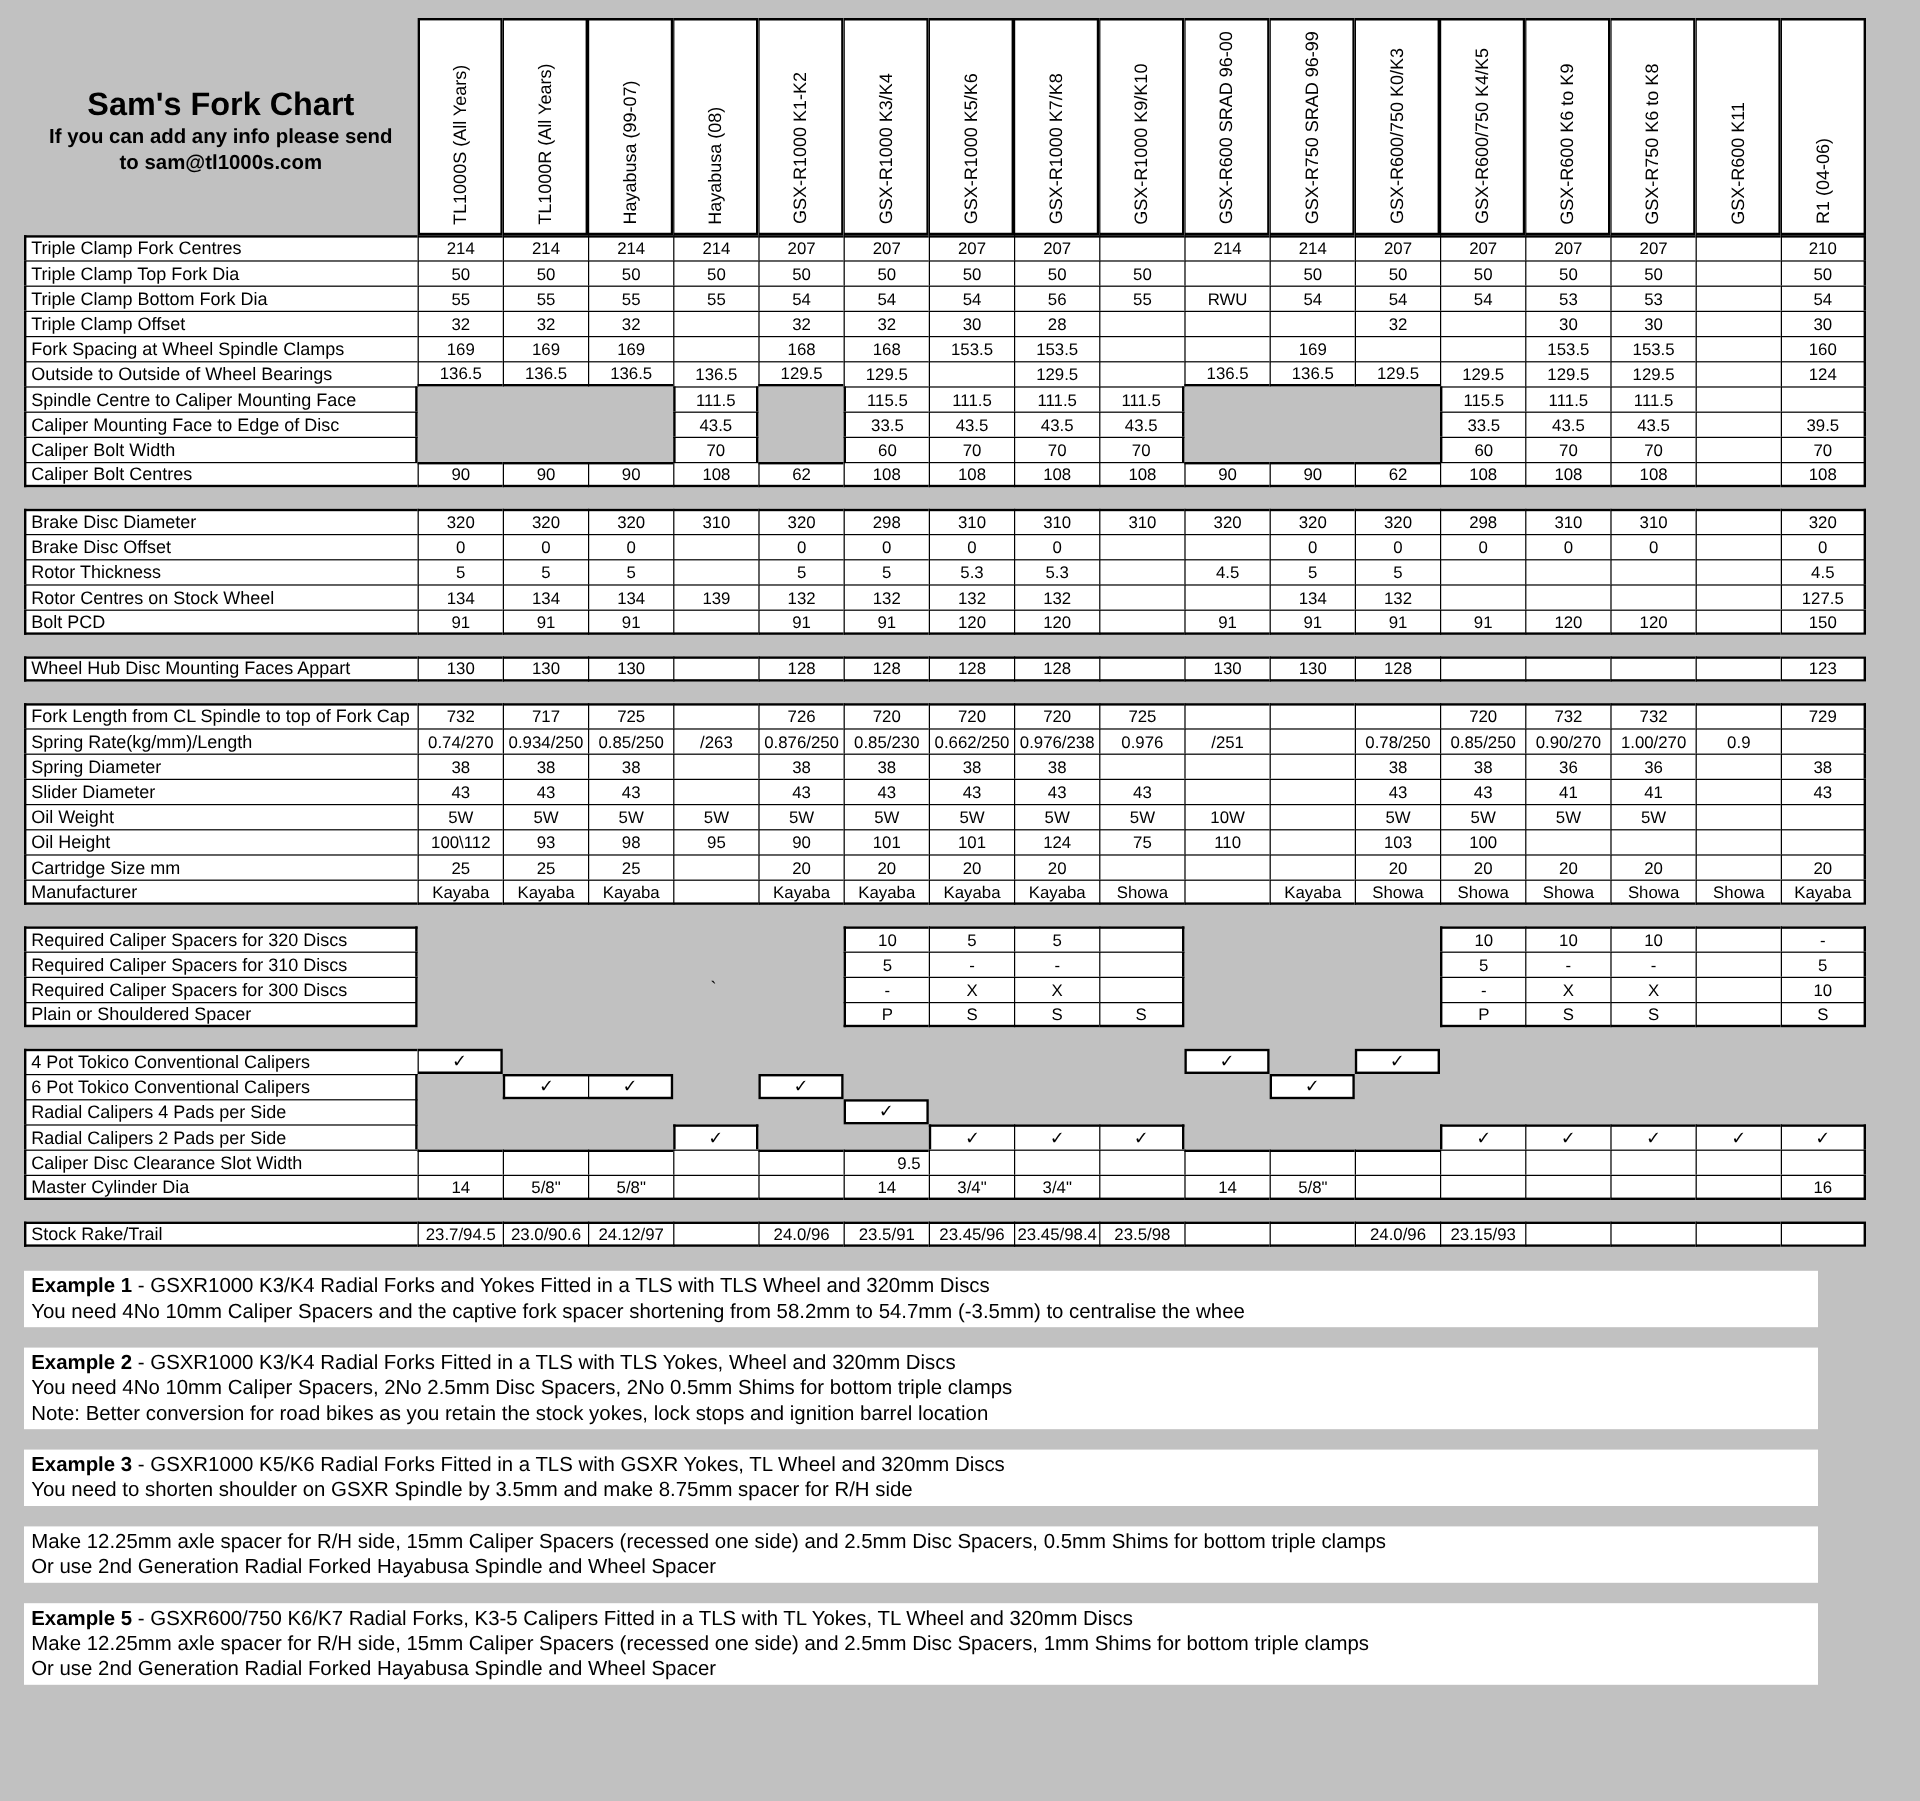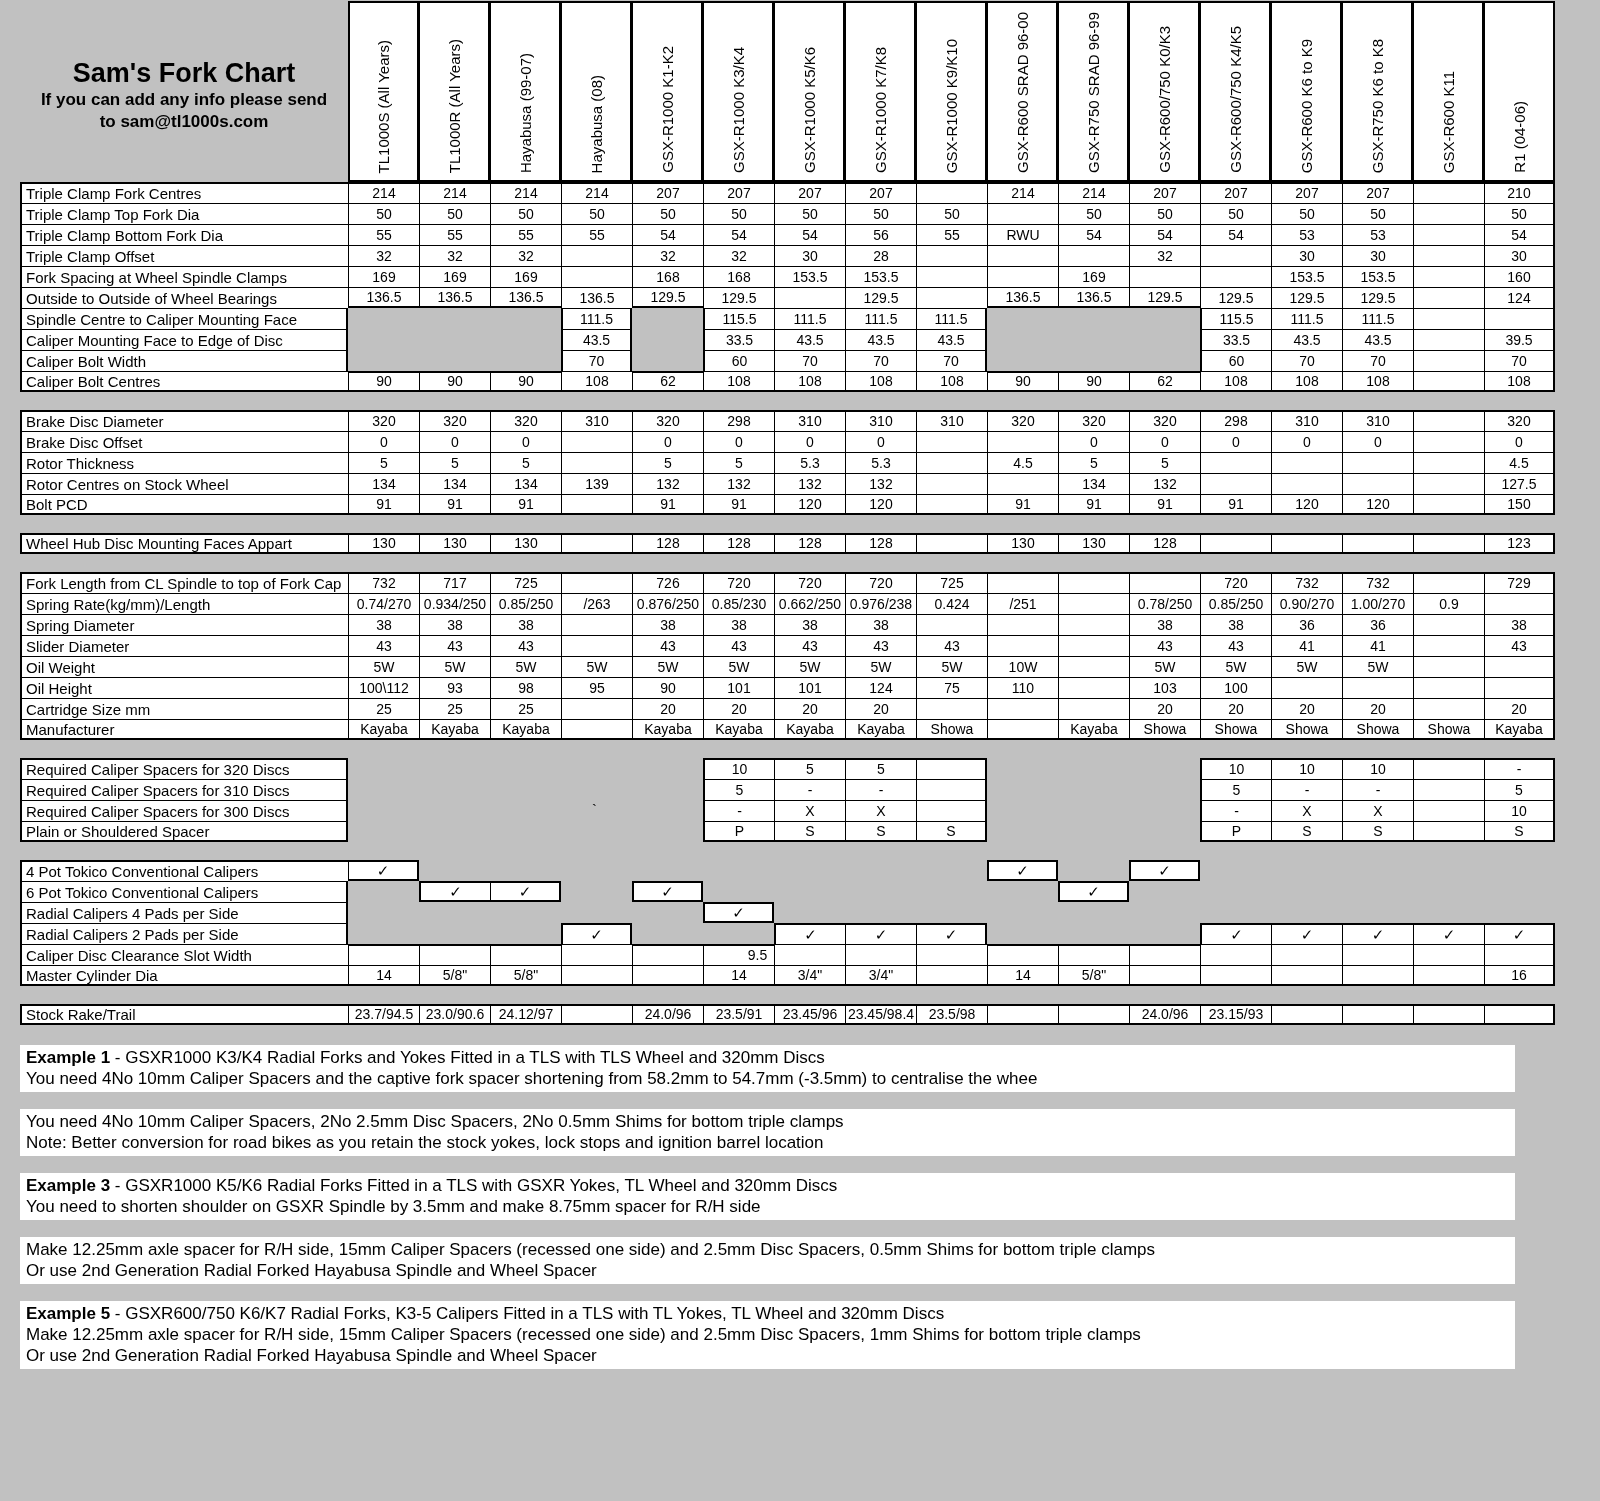--- a/index.html
+++ b/index.html
@@ -4,21 +4,21 @@
 <style>
   html,body{margin:0;padding:0}
   body{
     width:1600px;height:1501px;
     background:#c1c1c1;
     font-family:"Liberation Sans", sans-serif;
     color:#000;
     position:relative;
     overflow:hidden;
   }
-  #chart{position:absolute;left:20px;top:1px}
+  #chart{position:absolute;left:20px;top:15px}
   
   .header{display:flex;height:181px}
   .hlabel{
     width:328px;box-sizing:border-box;
     display:flex;flex-direction:column;justify-content:center;align-items:center;
     padding-top:6px;text-align:center;
   }
   .t1{font-size:27px;font-weight:bold;line-height:32px}
   .t2{font-size:17px;font-weight:bold;line-height:22px}
   .hcell{
@@ -471,21 +471,21 @@
         <div class="trow">
           <div class="cell lab" style="border-width: 1px 0px 0px 2px;">Spring Rate(kg/mm)/Length</div>
           <div class="cell dat" style="border-width: 1px 0px 0px 1px;">0.74/270</div>
           <div class="cell dat" style="border-width: 1px 0px 0px 1px;">0.934/250</div>
           <div class="cell dat" style="border-width: 1px 0px 0px 1px;">0.85/250</div>
           <div class="cell dat" style="border-width: 1px 0px 0px 1px;">/263</div>
           <div class="cell dat" style="border-width: 1px 0px 0px 1px;">0.876/250</div>
           <div class="cell dat" style="border-width: 1px 0px 0px 1px;">0.85/230</div>
           <div class="cell dat" style="border-width: 1px 0px 0px 1px;">0.662/250</div>
           <div class="cell dat" style="border-width: 1px 0px 0px 1px;">0.976/238</div>
-          <div class="cell dat" style="border-width: 1px 0px 0px 1px;">0.424</div>
+          <div class="cell dat" style="border-width: 1px 0px 0px 1px;">0.976</div>
           <div class="cell dat" style="border-width: 1px 0px 0px 1px;">/251</div>
           <div class="cell dat" style="border-width: 1px 0px 0px 1px;"></div>
           <div class="cell dat" style="border-width: 1px 0px 0px 1px;">0.78/250</div>
           <div class="cell dat" style="border-width: 1px 0px 0px 1px;">0.85/250</div>
           <div class="cell dat" style="border-width: 1px 0px 0px 1px;">0.90/270</div>
           <div class="cell dat" style="border-width: 1px 0px 0px 1px;">1.00/270</div>
           <div class="cell dat" style="border-width: 1px 0px 0px 1px;">0.9</div>
           <div class="cell dat" style="border-width: 1px 2px 0px 1px;"></div>
         </div>
         <div class="trow">
@@ -835,20 +835,21 @@
           <div class="cell dat" style="border-width: 2px 2px 2px 1px;"></div>
         </div>
       </div>
     </div>
   <div id="examples">
       <div class="example">
         <div class="exline"><span class="exb">Example 1</span><span> - GSXR1000 K3/K4 Radial Forks and Yokes Fitted in a TLS with TLS Wheel and 320mm Discs</span></div>
         <div class="exline">You need 4No 10mm Caliper Spacers and the captive fork spacer shortening from 58.2mm to 54.7mm (-3.5mm) to centralise the whee</div>
       </div>
       <div class="example">
+        <div class="exline"><span class="exb">Example 2</span><span> - GSXR1000 K3/K4 Radial Forks Fitted in a TLS with TLS Yokes, Wheel and 320mm Discs</span></div>
         <div class="exline">You need 4No 10mm Caliper Spacers, 2No 2.5mm Disc Spacers, 2No 0.5mm Shims for bottom triple clamps</div>
         <div class="exline">Note: Better conversion for road bikes as you retain the stock yokes, lock stops and ignition barrel location</div>
       </div>
       <div class="example">
         <div class="exline"><span class="exb">Example 3</span><span> - GSXR1000 K5/K6 Radial Forks Fitted in a TLS with GSXR Yokes, TL Wheel and 320mm Discs</span></div>
         <div class="exline">You need to shorten shoulder on GSXR Spindle by 3.5mm and make 8.75mm spacer for R/H side</div>
       </div>
       <div class="example">
         <div class="exline">Make 12.25mm axle spacer for R/H side, 15mm Caliper Spacers (recessed one side) and 2.5mm Disc Spacers, 0.5mm Shims for bottom triple clamps</div>
         <div class="exline">Or use 2nd Generation Radial Forked Hayabusa Spindle and Wheel Spacer</div>

